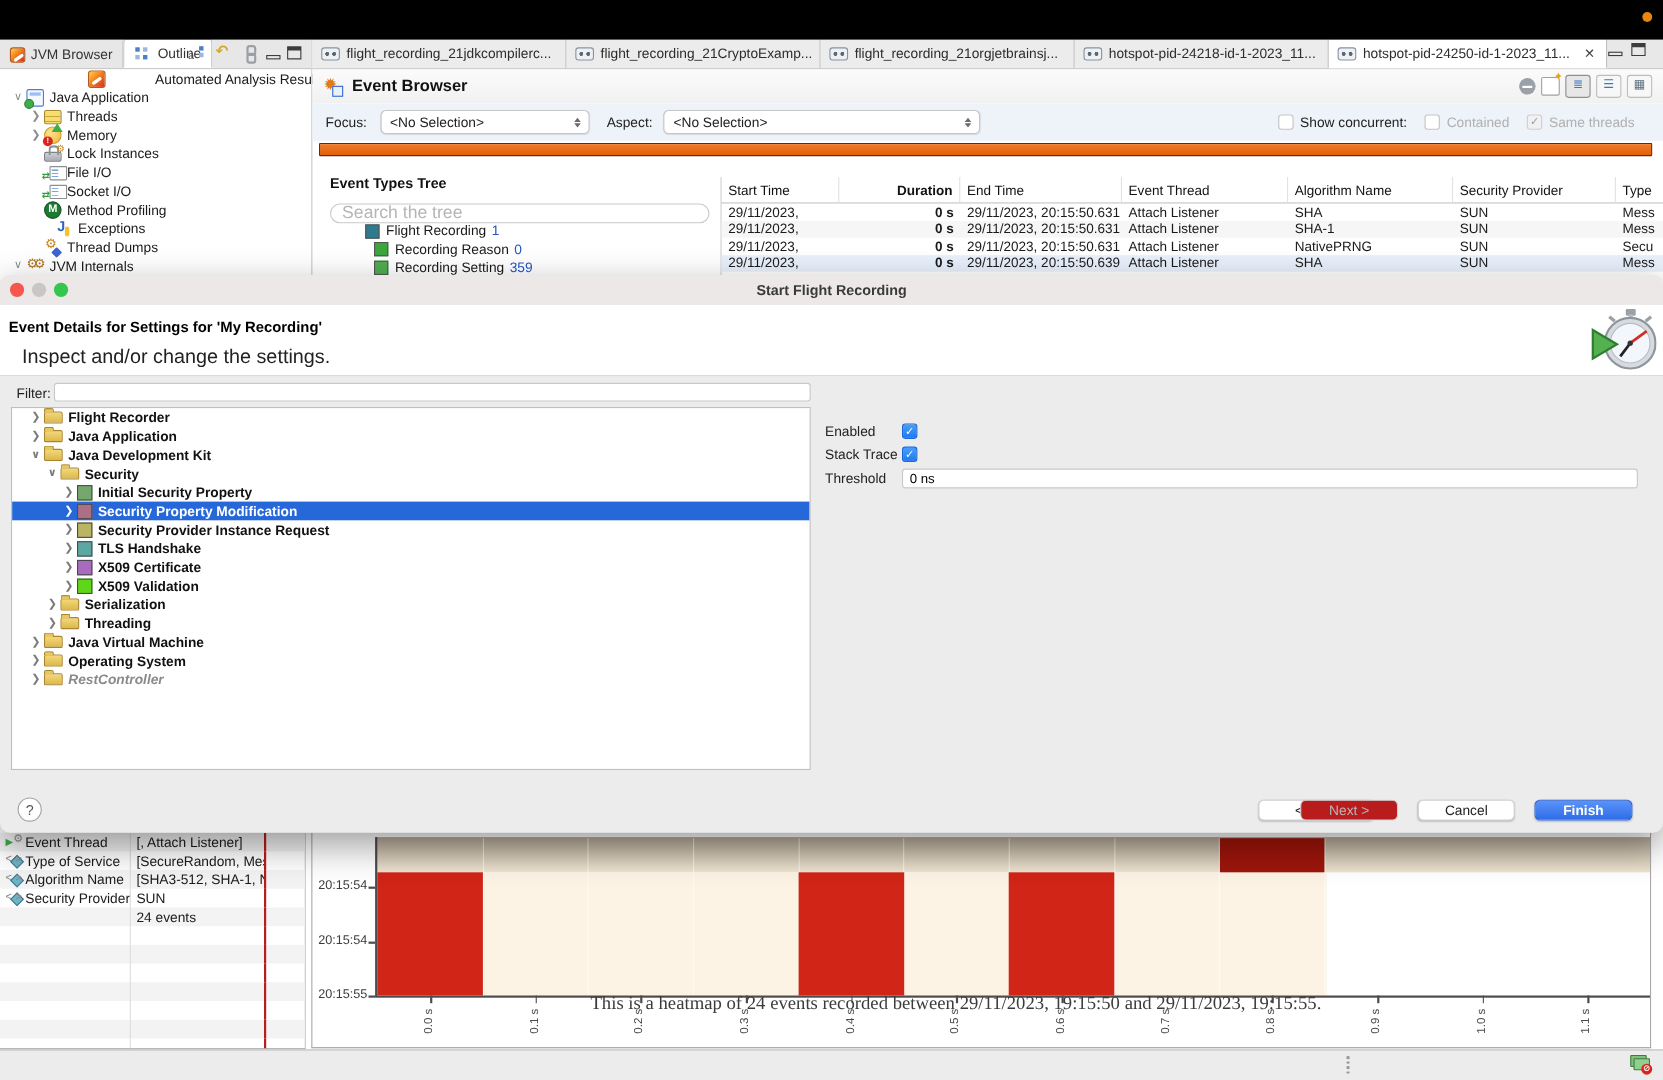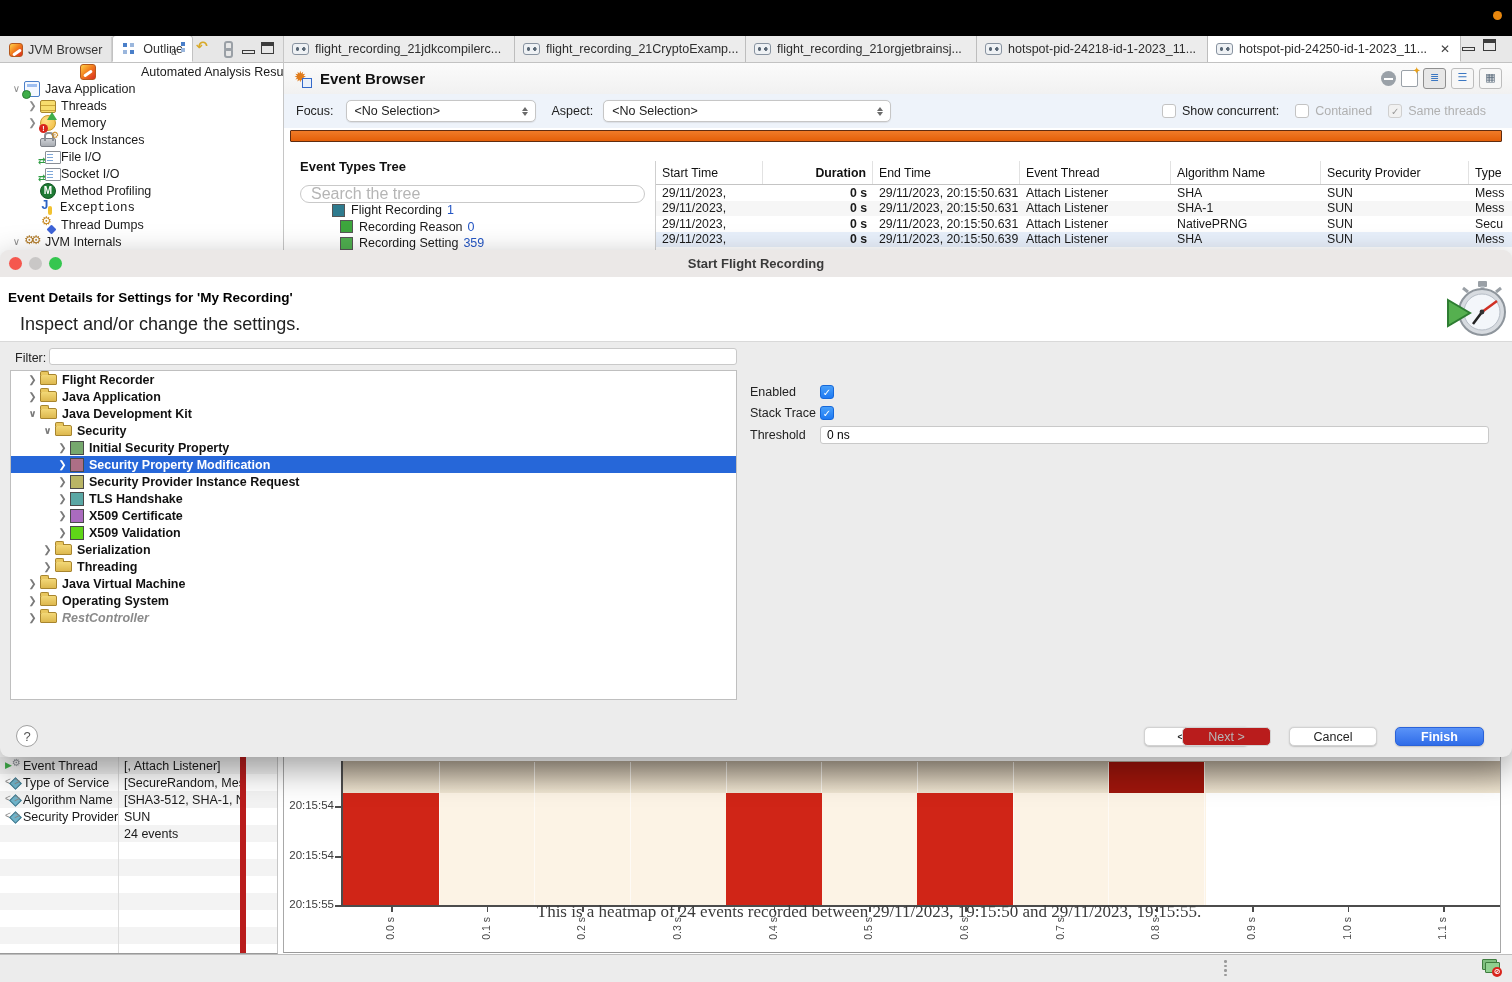--- a/index.html
+++ b/index.html
@@ -120,21 +120,21 @@
   .trow.r1{background:#f6f6f6;}
   .trow.r3{background:#e8f0fb;}
 
   
   .bottom{left:0;top:757px;width:1512px;height:225px;background:#fff;z-index:20;}
   .props{position:absolute;left:0;top:0;width:277px;height:196px;border-right:1px solid #c6c6c6;border-bottom:1px solid #9a9a9a;background:#fff;overflow:hidden;}
   .prow{display:flex;height:17px;align-items:center;}
   .prow.odd{background:#f3f3f3;}
   .prow .pic{width:18px;flex:0 0 18px;margin-left:5px;position:relative;height:14px;}
   .prow .pname{width:95px;flex:0 0 95px;border-right:1px solid #ddd;height:100%;display:flex;align-items:center;white-space:nowrap;overflow:hidden;}
-  .prow .pval{width:116px;flex:0 0 116px;border-right:6px solid #b91c1c;height:100%;display:flex;align-items:center;padding-left:5px;white-space:nowrap;overflow:hidden;}
+  .prow .pval{width:116px;flex:0 0 116px;border-right:2px solid #b91c1c;height:100%;display:flex;align-items:center;padding-left:5px;white-space:nowrap;overflow:hidden;}
   .pi-thread::before{content:"▶";position:absolute;left:0;top:1px;color:#3fae49;font-size:9px;}
   .pi-thread::after{content:"⚙";position:absolute;right:2px;top:-2px;color:#8b8f96;font-size:10px;}
   .pi-field::before{content:"<";position:absolute;left:0;top:0;color:#888;font-size:10px;}
   .pi-field::after{content:">";position:absolute;right:3px;top:0;color:#888;font-size:10px;}
   .pi-field i{position:absolute;left:6px;top:3px;width:7px;height:7px;background:#6fb3c9;border:1px solid #41788c;transform:rotate(45deg);}
 
   .chartpanel{position:absolute;left:283px;top:0;width:1218px;height:196px;background:#fff;border-right:1px solid #a8a8a8;border-bottom:1px solid #9a9a9a;border-left:1px solid #a8a8a8;box-sizing:border-box;overflow:hidden;}
   .topband{position:absolute;background:linear-gradient(#b4a897,#efe5d1);}
   .cream{position:absolute;background:#fcf3e5;}
   .axisv{position:absolute;width:1.5px;background:#4c4c4c;}
@@ -245,21 +245,21 @@
         <div class="srow" style="padding-left: 25px;">
           <span class="ch"></span>
           <span class="sico ic-file"></span>
           <span class="lbl">Socket I/O</span>
         </div>
         <div class="srow" style="padding-left: 25px;">
           <span class="ch"></span>
           <span class="sico ic-method"></span>
           <span class="lbl">Method Profiling</span>
         </div>
-        <div class="srow" style="padding-left: 24px; font-family: Liberation Mono, monospace;">
+        <div class="srow" style="padding-left: 35px;">
           <span class="ch"></span>
           <span class="sico ic-exc"></span>
           <span class="lbl">Exceptions</span>
         </div>
         <div class="srow" style="padding-left: 25px;">
           <span class="ch"></span>
           <span class="sico ic-dump"></span>
           <span class="lbl">Thread Dumps</span>
         </div>
         <div class="srow" style="padding-left: 9px;">

